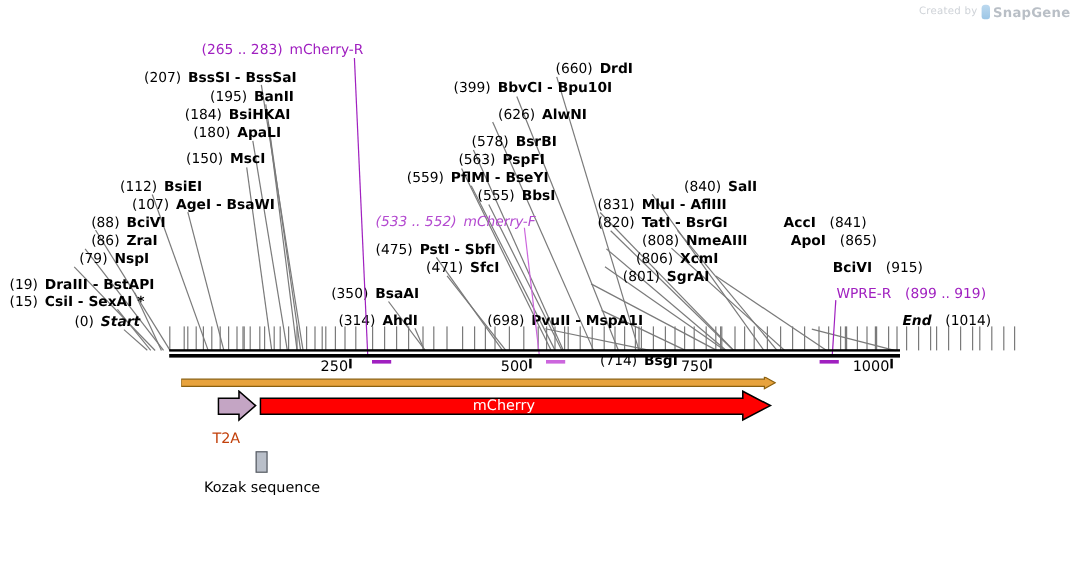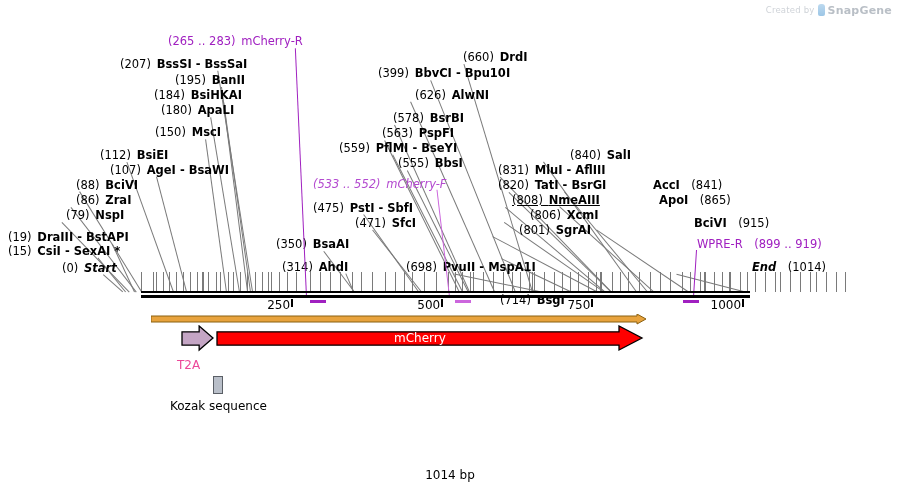--- a/index.html
+++ b/index.html
@@ -46,21 +46,21 @@
   .axis-tick{position:absolute;background:#000;width:2px;height:8px;}
   .axis-num{position:absolute;font-size:12px;color:#000;white-space:nowrap;}
 
   
   .primer-bar{position:absolute;height:2.5px;background:#a020c0;}
   .primer-bar.light{background:#cc66dd;}
   .mcherry-label{
     position:absolute;color:#ffffff;font-size:12px;white-space:nowrap;
     text-align:center;
   }
-  .t2a-label{position:absolute;font-size:12px;color:#ec4899;white-space:nowrap;}
+  .t2a-label{position:absolute;font-size:12px;color:#c2410c;white-space:nowrap;}
   .kozak-box{position:absolute;background:#b9bfc9;border:1px solid #5a5f66;}
   .kozak-label{position:absolute;font-size:12px;color:#000;white-space:nowrap;}
 
   
   .title{
     position:absolute;width:900px;text-align:center;
     font-size:16px;font-weight:700;color:#000;
   }
   .subtitle{
     position:absolute;width:900px;text-align:center;
@@ -227,21 +227,21 @@
       <div class="lbl" style="left: 339px; top: 142px;"><span class="pos">(559)</span> <span><span class="enz">PflMI</span><span class="dash"> - </span><span class="enz">BseYI</span></span></div>
       <div class="lbl" style="left: 382px; top: 127px;"><span class="pos">(563)</span> <span><span class="enz">PspFI</span></span></div>
       <div class="lbl" style="left: 393px; top: 112px;"><span class="pos">(578)</span> <span><span class="enz">BsrBI</span></span></div>
       <div class="lbl" style="left: 415px; top: 89px;"><span class="pos">(626)</span> <span><span class="enz">AlwNI</span></span></div>
       <div class="lbl" style="left: 378px; top: 67px;"><span class="pos">(399)</span> <span><span class="enz">BbvCI</span><span class="dash"> - </span><span class="enz">Bpu10I</span></span></div>
       <div class="lbl" style="left: 463px; top: 51px;"><span class="pos">(660)</span> <span><span class="enz">DrdI</span></span></div>
       <div class="lbl" style="left: 406px; top: 261px;"><span class="pos">(698)</span> <span><span class="enz">PvuII</span><span class="dash"> - </span><span class="enz">MspA1I</span></span></div>
       <div class="lbl" style="left: 500px; top: 246px; margin-top: 48px;"><span class="pos">(714)</span> <span><span class="enz">BsgI</span></span></div>
       <div class="lbl" style="left: 519px; top: 224px;"><span class="pos">(801)</span> <span><span class="enz">SgrAI</span></span></div>
       <div class="lbl" style="left: 530px; top: 209px;"><span class="pos">(806)</span> <span><span class="enz">XcmI</span></span></div>
-      <div class="lbl" style="left: 512px; top: 194px; text-decoration: underline;"><span class="pos">(808)</span> <span><span class="enz">NmeAIII</span></span></div>
+      <div class="lbl" style="left: 535px; top: 194px;"><span class="pos">(808)</span> <span><span class="enz">NmeAIII</span></span></div>
       <div class="lbl" style="left: 498px; top: 179px;"><span class="pos">(820)</span> <span><span class="enz">TatI</span><span class="dash"> - </span><span class="enz">BsrGI</span></span></div>
       <div class="lbl" style="left: 498px; top: 164px;"><span class="pos">(831)</span> <span><span class="enz">MluI</span><span class="dash"> - </span><span class="enz">AflIII</span></span></div>
       <div class="lbl" style="left: 570px; top: 149px;"><span class="pos">(840)</span> <span><span class="enz">SalI</span></span></div>
       <div class="lbl" style="left: 653px; top: 179px;"><span><span class="enz">AccI</span></span>  <span class="pos">(841)</span></div>
       <div class="lbl" style="left: 659px; top: 194px;"><span><span class="enz">ApoI</span></span>  <span class="pos">(865)</span></div>
       <div class="lbl" style="left: 694px; top: 217px;"><span><span class="enz">BciVI</span></span>  <span class="pos">(915)</span></div>
       <div class="lbl" style="left: 752px; top: 261px;"><span><span class="ital">End</span></span>  <span class="pos">(1014)</span></div>
     </div>
   <div id="primers-layer">
       <div class="lbl primer" style="left: 168px; top: 35px; color: rgb(160, 32, 192);"><span>(265 .. 283)</span> <span>mCherry-R</span></div>
@@ -275,15 +275,14 @@
       </svg>
       <div class="t2a-label" style="left: 177px; top: 358px;">T2A</div>
       <svg width="429" height="28" style="position: absolute; left: 216px; top: 325px;">
         <path d="M1,6.85 L403,6.85 L403,1 L426,13 L403,25 L403,20.15 L1,20.15 Z" fill="#ff0000" stroke="#000000" stroke-width="1.3" stroke-linejoin="miter"></path>
       </svg>
       <div class="mcherry-label" style="left: 394px; top: 331px;">mCherry</div>
       <div class="kozak-box" style="left: 213px; top: 376px; width: 8px; height: 16px; background: rgb(185, 191, 201); border-color: rgb(90, 95, 102);"></div>
       <div class="kozak-label" style="left: 170px; top: 399px;">Kozak sequence</div>
     </div>
 
-  <div class="subtitle" style="left:0;top:468px;">1014 bp</div>
 
 </div>
 
 </body></html>

